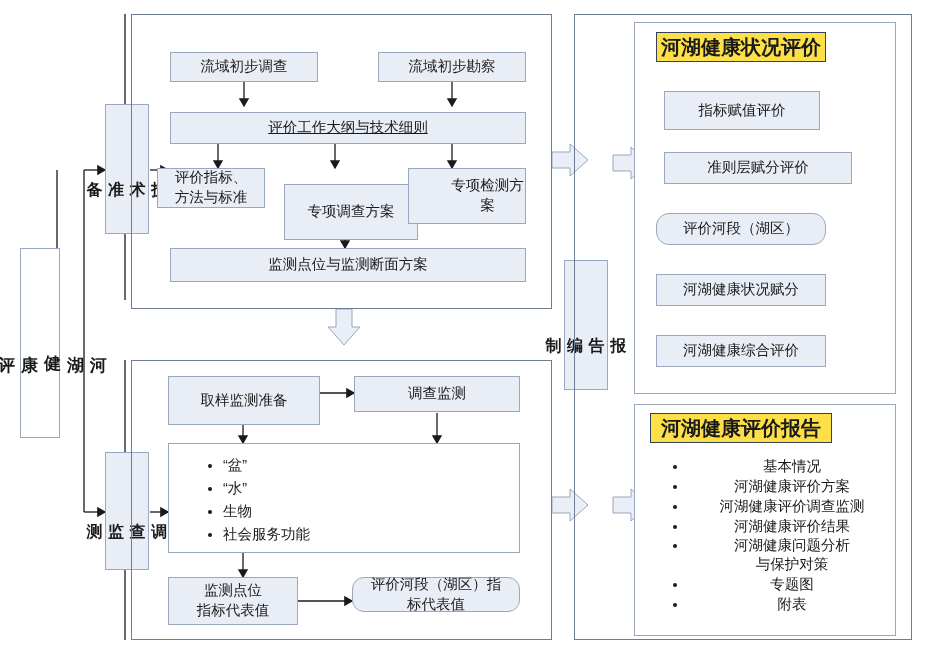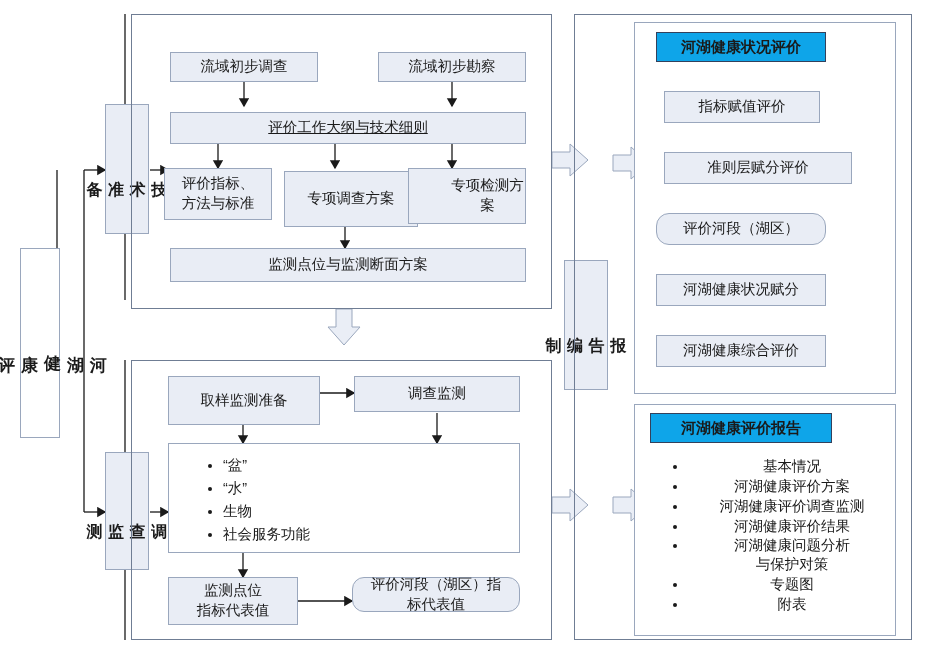--- a/index.html
+++ b/index.html
@@ -45,24 +45,24 @@
   }
   .vert {
     writing-mode: vertical-rl;
     text-orientation: upright;
     letter-spacing: 2px;
   }
   .bold {
     font-weight: bold;
   }
   .title-box {
-    background: #0ea5e9;
+    background: #fde047;
     border: 1.6px solid #33415c;
     font-weight: bold;
-    font-size: 15px;
+    font-size: 20px;
   }
   .listbox {
     position: absolute;
     box-sizing: border-box;
     background: #ffffff;
     border: 1px solid #9aa7bd;
     font-size: 14.5px;
     color: #1a1a1a;
     padding: 8px 0 8px 0;
   }
@@ -171,23 +171,23 @@
 告
 编
 制</div>
 
   <div class="group" style="left:131px; top:14px; width:421px; height:295px;"></div>
 
   <div class="box" style="left:170px; top:52px; width:148px; height:30px;">流域初步调查</div>
   <div class="box" style="left:378px; top:52px; width:148px; height:30px;">流域初步勘察</div>
   <div class="box" style="left:170px; top:112px; width:356px; height:32px;text-decoration:underline;">评价工作大纲与技术细则</div>
 
-  <div class="box" style="left:164px; top:168px; width:108px; height:52px;">评价指标、
+  <div class="box" style="left:157px; top:168px; width:108px; height:40px;">评价指标、
 方法与标准</div>
-  <div class="box" style="left:284px; top:171px; width:134px; height:56px;">专项调查方案</div>
+  <div class="box" style="left:284px; top:184px; width:134px; height:56px;">专项调查方案</div>
   <div class="box" style="left:408px; top:168px; width:118px; height:56px;padding-left:41px;">专项检测方案</div>
 
   <div class="box" style="left:170px; top:248px; width:356px; height:34px;">监测点位与监测断面方案</div>
 
   <div class="group" style="left:131px; top:360px; width:421px; height:280px;"></div>
 
   <div class="box" style="left:168px; top:376px; width:152px; height:49px;">取样监测准备</div>
   <div class="box" style="left:354px; top:376px; width:166px; height:36px;">调查监测</div>
 
   <div class="listbox" style="left:168px; top:443px; width:352px; height:110px;">
@@ -203,21 +203,21 @@
 指标代表值</div>
   <div class="box" style="left:352px; top:577px; width:168px; height:35px;border-radius:12px;">评价河段（湖区）指
 标代表值</div>
 
   <div class="group" style="left:574px; top:14px; width:338px; height:626px;"></div>
 
   <div class="panel-white" style="left:634px; top:22px; width:262px; height:372px;"></div>
 
   <div class="box title-box" style="left:656px; top:32px; width:170px; height:30px;">河湖健康状况评价</div>
 
-  <div class="box" style="left:664px; top:91px; width:156px; height:32px;">指标赋值评价</div>
+  <div class="box" style="left:664px; top:91px; width:156px; height:39px;">指标赋值评价</div>
   <div class="box" style="left:664px; top:152px; width:188px; height:32px;">准则层赋分评价</div>
   <div class="box" style="left:656px; top:213px; width:170px; height:32px;border-radius:13px;">评价河段（湖区）</div>
   <div class="box" style="left:656px; top:274px; width:170px; height:32px;">河湖健康状况赋分</div>
   <div class="box" style="left:656px; top:335px; width:170px; height:32px;">河湖健康综合评价</div>
 
   <div class="panel-white" style="left:634px; top:404px; width:262px; height:232px;"></div>
 
   <div class="box title-box" style="left:650px; top:413px; width:182px; height:30px;">河湖健康评价报告</div>
 
   <div class="listbox tight" style="left:634px; top:448px; width:262px; height:186px; border:none; background:transparent;text-align:center;">

